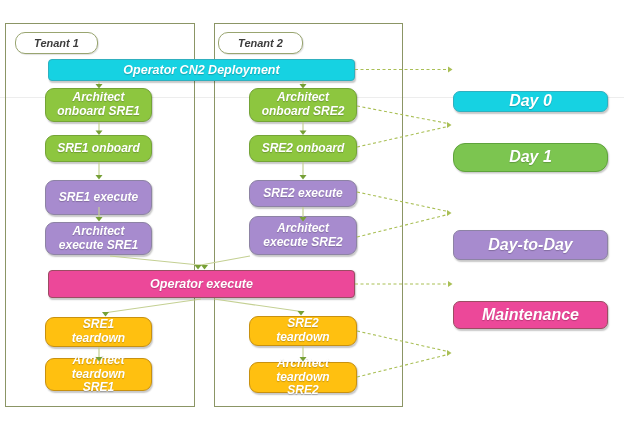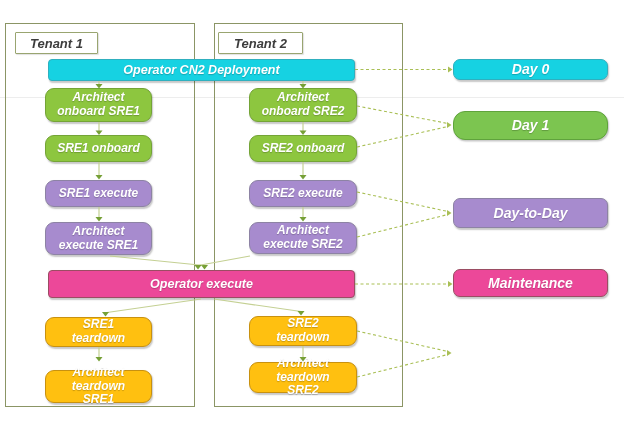--- a/index.html
+++ b/index.html
@@ -1,31 +1,31 @@
 <!DOCTYPE html>
 <html><head>
 <meta charset="utf-8">
 <style>
   html,body{margin:0;padding:0;background:#fff;}
   .canvas{position:relative;width:624px;height:432px;background:#ffffff;overflow:hidden;
           font-family:"Liberation Sans",sans-serif;}
   .canvas *{box-sizing:border-box;}
   .faint-line{position:absolute;left:0;top:97px;width:624px;height:1px;background:#ededed;}
   .tenant{position:absolute;border:1.5px solid #8b9565;background:transparent;}
-  .tenant-label{position:absolute;background:#ffffff;border:1.3px solid #99a570;border-radius:1px;
+  .tenant-label{position:absolute;background:#ffffff;border:1.3px solid #99a570;border-radius:10px;
         display:flex;align-items:center;justify-content:center;font-weight:bold;font-style:italic;
-        color:#3d3d3d;font-size:13px;box-shadow:1px 1px 1px rgba(0,0,0,.12);}
+        color:#3d3d3d;font-size:11px;box-shadow:1px 1px 1px rgba(0,0,0,.12);}
   .bar,.fbox,.lbox{position:absolute;display:flex;align-items:center;justify-content:center;
         text-align:center;font-weight:bold;font-style:italic;color:#ffffff;
         text-shadow:0 1px 1px rgba(0,0,0,.22);}
   .bar{font-size:12.5px;border-radius:4px;box-shadow:1px 1.5px 1.5px rgba(0,0,0,.22);z-index:3;}
   .fbox{font-size:12px;line-height:1.13;border-radius:9px;padding:10px;
         box-shadow:1px 1.5px 1.5px rgba(0,0,0,.22);z-index:2;}
-  .lbox{font-size:14px;line-height:1.15;border-radius:7px;padding:2px 6px;
-        box-shadow:1px 1.5px 1.5px rgba(0,0,0,.22);}
+  .lbox{font-size:16px;line-height:1.15;border-radius:7px;padding:2px 6px;
+        box-shadow:1px 1.5px 1.5px rgba(0,0,0,.22);margin-top:32px;}
   .c-cyan  {background:#16d2e2;border:1.2px solid #2fb0bf;}
   .c-green {background:#8dc63f;border:1.2px solid #74a437;}
   .c-lgreen{background:#7cc550;border:1.2px solid #5fa33c;}
   .c-purple{background:#a78bce;border:1.2px solid #8d83a4;}
   .c-pink  {background:#ec4899;border:1.2px solid #9b4d63;}
   .c-yellow{background:#ffc010;border:1.2px solid #c89110;}
   svg.overlay{position:absolute;left:0;top:0;z-index:4;pointer-events:none;}
   svg .stem{stroke:#c4d093;stroke-width:1.2;fill:none;}
   svg .head{fill:#76a036;stroke:none;}
   svg .dash{stroke:#a9bf55;stroke-width:1.1;stroke-dasharray:3 2.5;fill:none;}
@@ -42,29 +42,29 @@
   <div class="tenant" style="left:214px;top:23px;width:189px;height:384px;"></div>
 
   <div class="tenant-label" style="left:15px;top:32px;width:83px;height:22px;">Tenant 1</div>
   <div class="tenant-label" style="left:218px;top:32px;width:85px;height:22px;">Tenant 2</div>
 
   <div class="bar c-cyan" style="left:48px;top:59px;width:307px;height:22px;">Operator CN2 Deployment</div>
   <div class="bar c-pink" style="left:48px;top:270px;width:307px;height:28px;">Operator execute</div>
 
   <div class="fbox c-green" style="left:45px;top:88px;width:107px;height:34px;">Architect onboard SRE1</div>
   <div class="fbox c-green" style="left:45px;top:135px;width:107px;height:27px;">SRE1 onboard</div>
-  <div class="fbox c-purple" style="left:45px;top:180px;width:107px;height:27px;">SRE1 execute</div>
+  <div class="fbox c-purple" style="left:45px;top:180px;width:107px;height:35px;">SRE1 execute</div>
   <div class="fbox c-purple" style="left:45px;top:222px;width:107px;height:33px;">Architect execute SRE1</div>
   <div class="fbox c-yellow" style="left:45px;top:317px;width:107px;height:30px;">SRE1 teardown</div>
-  <div class="fbox c-yellow" style="left:45px;top:370px;width:107px;height:33px;">Architect teardown SRE1</div>
+  <div class="fbox c-yellow" style="left:45px;top:358px;width:107px;height:33px;">Architect teardown SRE1</div>
 
   <div class="fbox c-green" style="left:249px;top:88px;width:108px;height:34px;">Architect onboard SRE2</div>
   <div class="fbox c-green" style="left:249px;top:135px;width:108px;height:27px;">SRE2 onboard</div>
   <div class="fbox c-purple" style="left:249px;top:180px;width:108px;height:27px;">SRE2 execute</div>
-  <div class="fbox c-purple" style="left:249px;top:222px;width:108px;height:32px;">Architect execute SRE2</div>
+  <div class="fbox c-purple" style="left:249px;top:216px;width:108px;height:39px;">Architect execute SRE2</div>
   <div class="fbox c-yellow" style="left:249px;top:316px;width:108px;height:30px;">SRE2 teardown</div>
   <div class="fbox c-yellow" style="left:249px;top:362px;width:108px;height:31px;">Architect teardown SRE2</div>
 
   <div class="lbox c-cyan" style="left:453px;top:59px;width:155px;height:21px;">Day 0</div>
   <div class="lbox c-lgreen" style="left:453px;top:111px;width:155px;height:29px;border-radius:12px;">Day 1</div>
   <div class="lbox c-purple" style="left:453px;top:198px;width:155px;height:30px;">Day-to-Day</div>
   <div class="lbox c-pink" style="left:453px;top:269px;width:155px;height:28px;">Maintenance</div>
 
   <svg class="overlay" width="624" height="432" viewBox="0 0 624 432">
 

